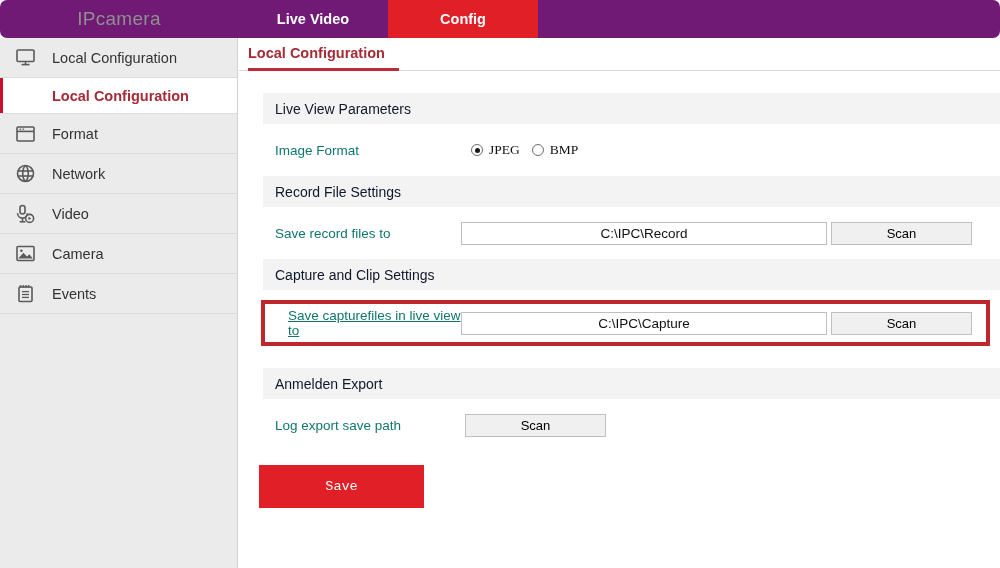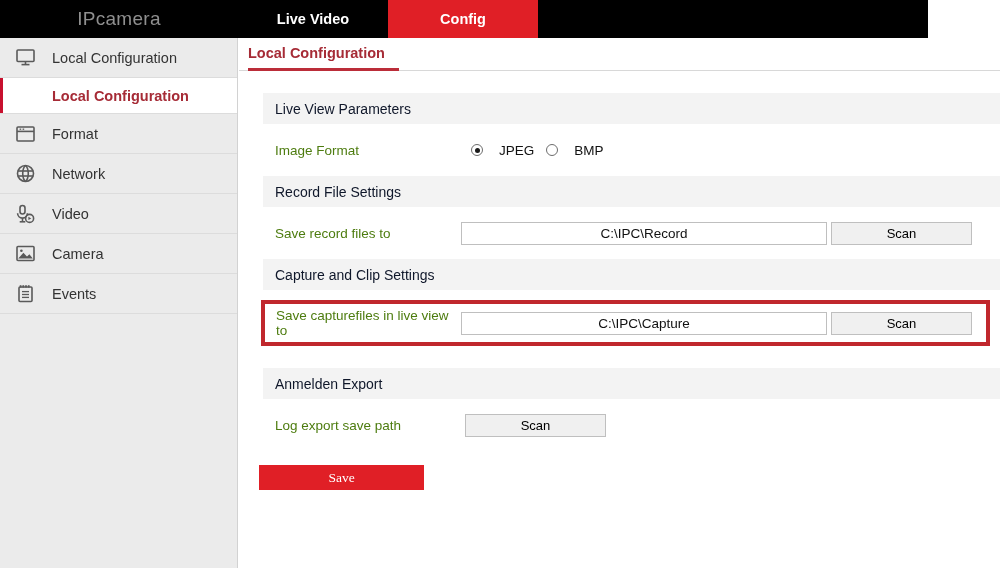--- a/index.html
+++ b/index.html
@@ -17,24 +17,25 @@
     position: relative;
     width: 1000px;
     height: 568px;
     background: #ffffff;
   }
 
   
   .topbar {
     position: absolute;
     left: 0; top: 0;
-    width: 928px; height: 38px;
-    background: #000000;
+    width: 1000px; height: 38px;
+    background: #701a75;
     display: flex;
     align-items: stretch;
+    border-radius: 7px;
   }
   .brand {
     width: 238px;
     display: flex;
     align-items: center;
     justify-content: center;
     color: #8f8f8f;
     font-size: 19px;
     letter-spacing: 0.3px;
     user-select: none;
@@ -168,38 +169,39 @@
     display: flex;
     align-items: center;
     height: 52px;
     margin-left: 24px;
     width: 737px;
   }
   .row-label {
     width: 198px;
     padding-left: 12px;
     font-size: 13.5px;
-    color: #4d7c0f;
+    color: #0f766e;
     user-select: none;
   }
 
   .radio-group {
     display: flex;
     align-items: center;
     gap: 12px;
     padding-left: 10px;
   }
   .radio-opt {
     display: flex;
     align-items: center;
-    gap: 16px;
+    gap: 6px;
     font-size: 13.5px;
     color: #111111;
     cursor: pointer;
     user-select: none;
+    font-family: Liberation Serif, serif;
   }
   .radio-dot {
     width: 12px; height: 12px;
     border-radius: 50%;
     border: 1px solid #6d6d6d;
     background: #ffffff;
     position: relative;
     flex: 0 0 12px;
   }
   .radio-dot.on::after {
@@ -239,31 +241,31 @@
   
   .highlight-row {
     position: relative;
     border: 4px solid #c0272d;
     margin-left: 22px;
     width: 729px;
     height: 46px;
     display: flex;
     align-items: center;
   }
-  .highlight-row .row-label { width: 196px; padding-left: 11px; }
+  .highlight-row .row-label { width: 196px; padding-left: 23px; text-decoration: underline; }
 
   .save-btn {
     margin-left: 20px;
     margin-top: 14px;
     width: 165px;
-    height: 25px;
+    height: 43px;
     background: #e01f26;
     border: none;
     color: #ffffff;
-    font-family: Liberation Serif, serif;
+    font-family: Liberation Mono, monospace;
     font-size: 13.5px;
     cursor: pointer;
     user-select: none;
   }
 
   .spacer-sm { height: 10px; }
   .spacer-md { height: 22px; }
 </style>
 </head>
 <body>

